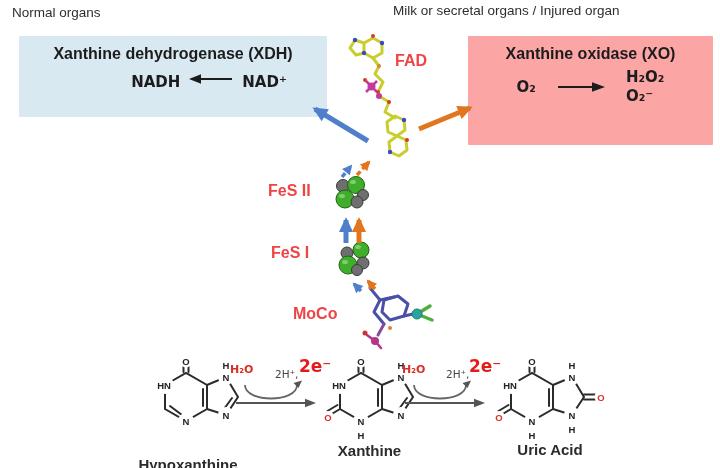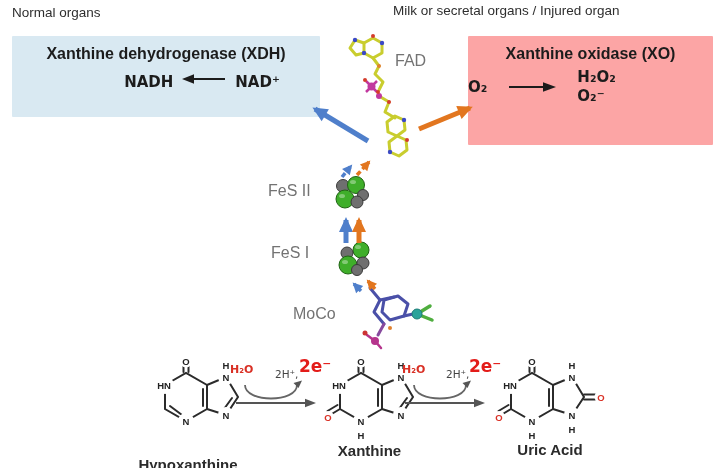--- a/index.html
+++ b/index.html
@@ -6,28 +6,28 @@
   .stage {
     position:relative; width:720px; height:468px; background:#ffffff;
     font-family:"Liberation Sans","DejaVu Sans",sans-serif; color:#222;
     overflow:hidden;
     border-radius:29px;
   }
   .abs { position:absolute; }
   .z1 { z-index:1; } .z2 { z-index:2; } .z3 { z-index:3; }
   .region-label { font-size:13.5px; color:#2e2e2e; white-space:nowrap; }
   .box { border-radius:1px; }
-  .xdh-box { left:12px; top:36px; width:308px; height:81px; background:#d9e9f2; }
+  .xdh-box { left:19px; top:36px; width:308px; height:81px; background:#d9e9f2; }
   .xo-box  { left:468px; top:36px; width:245px; height:109px; background:#fca5a5; }
   .box-title { margin-top:9px; text-align:center; font-weight:bold; font-size:16px; color:#1c1c1c; }
   .nadh-row { margin-top:10px; margin-left:72px; display:flex; align-items:flex-start; justify-content:center; gap:8px; font-weight:bold; font-size:15px; color:#1c1c1c; }
-  .xo-row { margin-top:5px; display:flex; align-items:center; gap:20px; font-weight:bold; font-size:15px; color:#1c1c1c; }
+  .xo-row { margin-top:5px; display:flex; align-items:center; justify-content:center; gap:20px; font-weight:bold; font-size:15px; color:#1c1c1c; }
   .xo-products { display:flex; flex-direction:column; line-height:1.25; align-items:flex-start; }
   .chem { font-family:"DejaVu Sans",sans-serif; }
-  .cof-label { font-weight:normal; font-size:16px; color:#737373; white-space:nowrap; }
+  .cof-label { font-weight:bold; font-size:16px; color:#ef4444; white-space:nowrap; }
   .mol-name { font-weight:bold; font-size:15px; color:#2b2b2b; text-align:center; }
   .h2o { font-weight:bold; font-size:11px; color:#d93025; }
   .protons { font-size:10.5px; color:#444; }
   .electrons { font-weight:bold; font-size:17px; color:#e31c19; }
   svg text { font-family:"Liberation Sans","DejaVu Sans",sans-serif; font-weight:bold; }
   .overlay { pointer-events:none; }
 </style>
 </head>
 <body>
 

